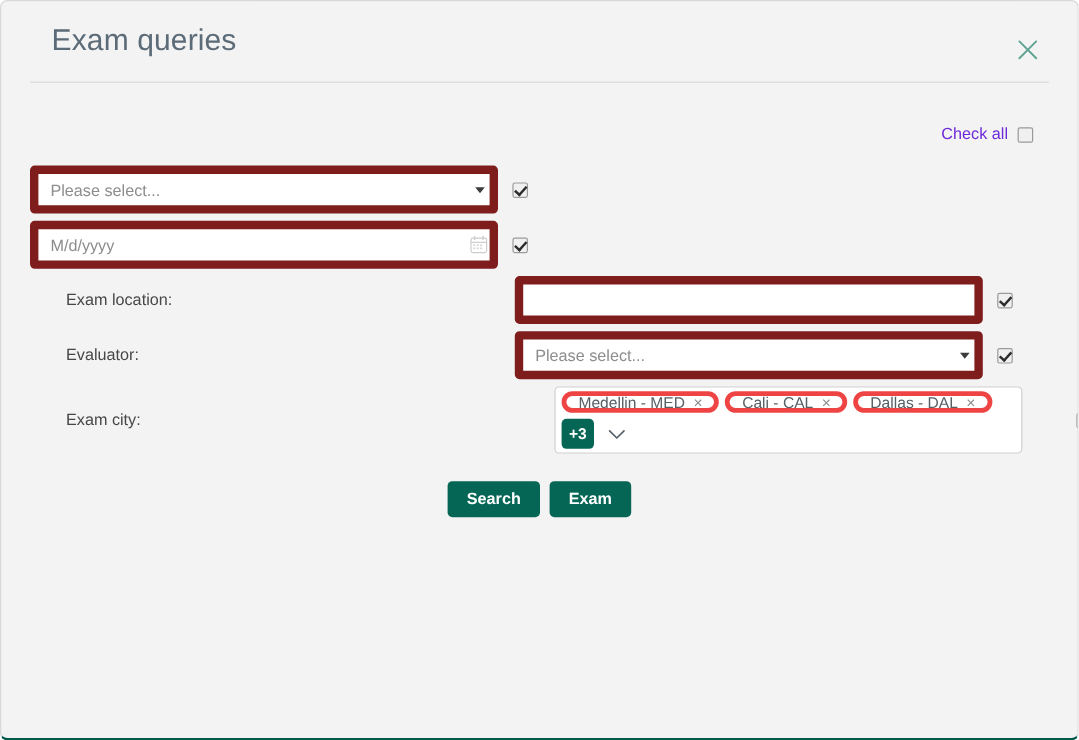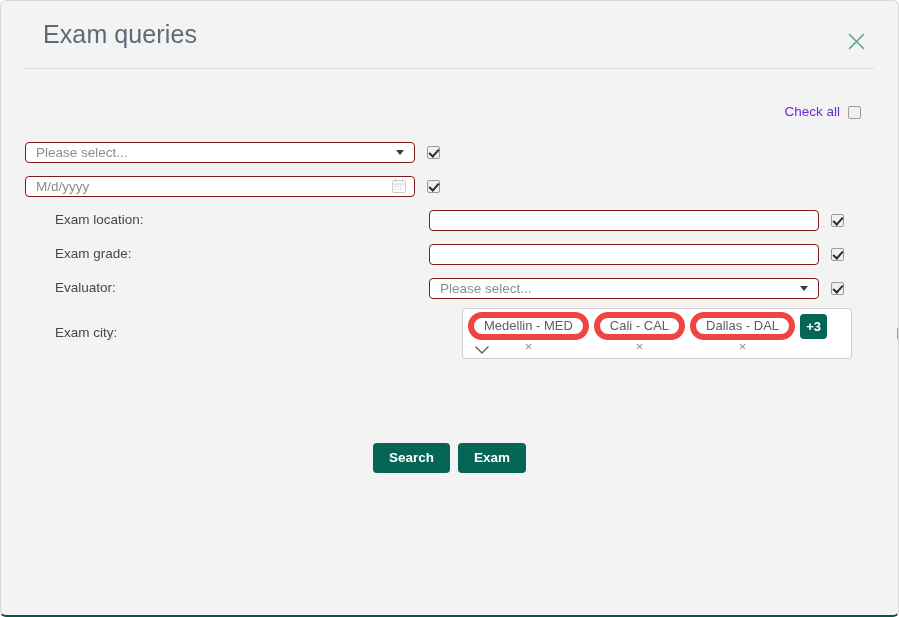--- a/index.html
+++ b/index.html
@@ -148,23 +148,23 @@
     height: 8px;
     border: solid #2b2b2b;
     border-width: 0 2px 2px 0;
     transform: rotate(42deg);
   }
 
   
   .txt {
     box-sizing: border-box;
     width: 100%;
-    height: 21px;
+    height: 40px;
     background: #ffffff;
-    border: 1px solid #7f1d1d;
+    border: 7px solid #7f1d1d;
     border-radius: 4px;
     padding: 0 26px 0 10px;
     font-family: "Liberation Sans", sans-serif;
     font-size: 13.5px;
     color: #4a4a4a;
     outline: none;
   }
   .txt::placeholder { color: #8d8d8d; opacity: 1; }
 
   .caret {
@@ -199,30 +199,29 @@
     padding: 3px 4px 3px 5px;
     display: flex;
     align-items: center;
     flex-wrap: wrap;
     gap: 5px;
   }
   .chip {
     display: inline-flex;
     align-items: center;
     gap: 7px;
-    height: 28px;
+    height: 18px;
     box-sizing: border-box;
     padding: 0 10px;
-    border: 6px solid #ef4444;
+    border: 4px solid #ef4444;
     border-radius: 14px;
     background: #ffffff;
     font-size: 13px;
     color: #555f66;
     white-space: nowrap;
-    flex-direction: column;
   }
   .chip-x {
     font-size: 13px;
     color: #8b8b8b;
     line-height: 1;
     cursor: pointer;
   }
   .chip-more {
     display: inline-flex;
     align-items: center;
@@ -244,21 +243,21 @@
     display: inline-flex;
     align-items: center;
     cursor: pointer;
   }
 
   
   .actions {
     display: flex;
     justify-content: center;
     gap: 8px;
-    margin-top: 84px;
+    margin-top: 23px;
   }
   .btn {
     font-family: "Liberation Sans", sans-serif;
     font-size: 13.5px;
     font-weight: 700;
     color: #ffffff;
     background: #056655;
     border: none;
     border-radius: 4px;
     height: 30px;
@@ -331,29 +330,20 @@
       <div class="form-row">
         <div class="field-label">Exam location:</div>
         <div class="field-control">
           <input type="text" class="txt" placeholder="" style="">
         </div>
         <div class="field-check">
           <input type="checkbox" class="cb" checked="" style="">
         </div>
       </div>
 
-      <div class="form-row">
-        <div class="field-label">Exam grade:</div>
-        <div class="field-control">
-          <input type="text" class="txt" placeholder="" style="">
-        </div>
-        <div class="field-check">
-          <input type="checkbox" class="cb" checked="" style="">
-        </div>
-      </div>
 
       <div class="form-row">
         <div class="field-label">Evaluator:</div>
         <div class="field-control">
           <input type="text" class="txt" placeholder="Please select..." style="">
           <span class="caret"></span>
         </div>
         <div class="field-check">
           <input type="checkbox" class="cb" checked="" style="">
         </div>

